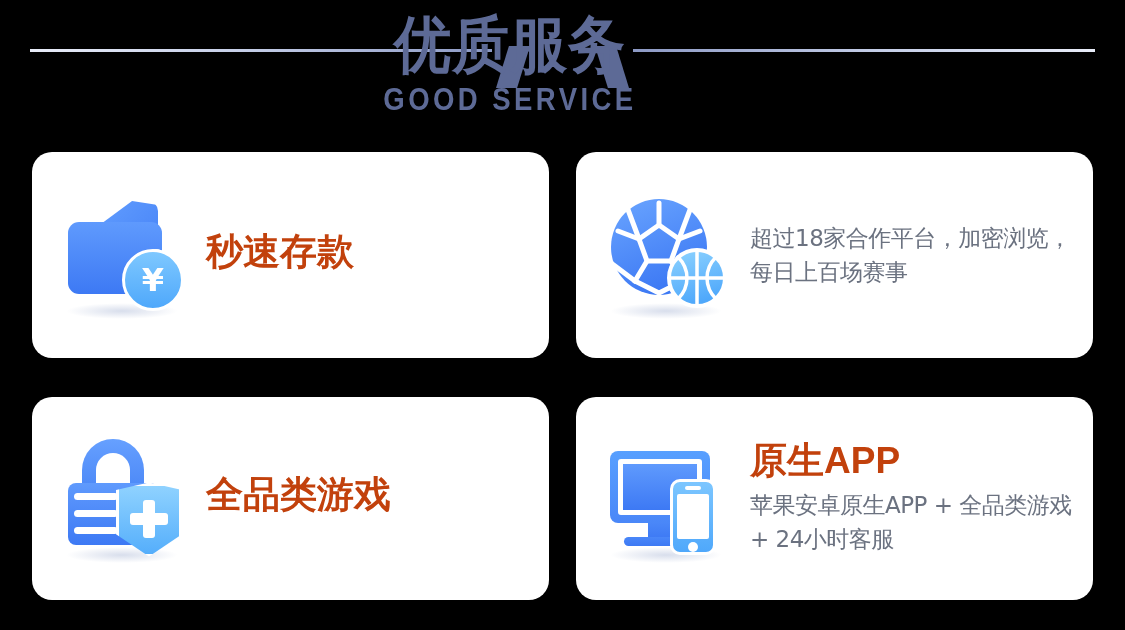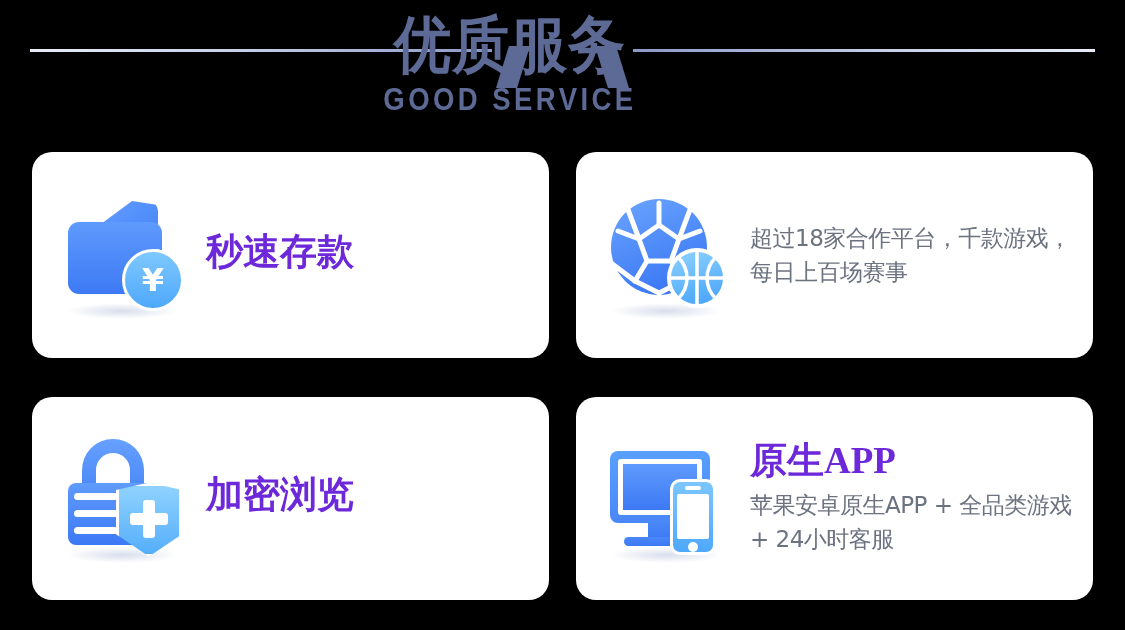--- a/index.html
+++ b/index.html
@@ -114,26 +114,26 @@
   .card-icon {
     position: relative;
     width: 132px;
     min-width: 132px;
     height: 132px;
     margin-right: 14px;
   }
   .card-text { flex: 1; }
   .card-title {
     margin: 0 0 6px 0;
-    font-family: Liberation Serif, serif;
+    font-family: Liberation Sans, sans-serif;
     font-size: 37px;
     font-weight: 700;
     line-height: 1.1;
     letter-spacing: 0px;
-    color: #6d28d9;
+    color: #c2410c;
   }
   .card-desc {
     margin: 0;
     font-family: "DejaVu Sans", sans-serif;
     font-size: 23px;
     font-weight: 400;
     line-height: 1.48;
     color: #6b7280;
     letter-spacing: -0.5px;
   }
@@ -429,39 +429,39 @@
         <circle cx="31" cy="31" r="28" fill="url(#bgrad)" stroke="#ffffff" stroke-width="4"></circle>
         <g fill="none" stroke="#ffffff" stroke-width="3.5" stroke-linecap="round">
           <line x1="31" y1="4" x2="31" y2="58"></line>
           <line x1="4" y1="31" x2="58" y2="31"></line>
           <path d="M12 10 C24 22 24 40 12 52"></path>
           <path d="M50 10 C38 22 38 40 50 52"></path>
         </g>
       </svg>
     </div>
     <div class="card-text">
-      <p class="card-desc">超过18家合作平台，千款游戏，每日上百场赛事</p>
+      <p class="card-desc">超过18家合作平台，加密浏览，每日上百场赛事</p>
     </div>
   </div>
 
   <div class="card">
     <div class="card-icon">
       <div class="shadow-blob"></div>
       <div class="lock-shackle-fix"></div>
       <div class="lock-shackle-hole"></div>
       <div class="lock-body"></div>
       <div class="lock-slot s1"></div>
       <div class="lock-slot s2"></div>
       <div class="lock-slot s3"></div>
       <div class="shield"></div>
       <div class="shield-plus-h"></div>
       <div class="shield-plus-v"></div>
     </div>
     <div class="card-text">
-      <p class="card-title">加密浏览</p>
+      <p class="card-title">全品类游戏</p>
     </div>
   </div>
 
   <div class="card">
     <div class="card-icon">
       <div class="shadow-blob"></div>
       <div class="monitor-frame"></div>
       <div class="monitor-screen"></div>
       <div class="monitor-neck"></div>
       <div class="monitor-base"></div>

